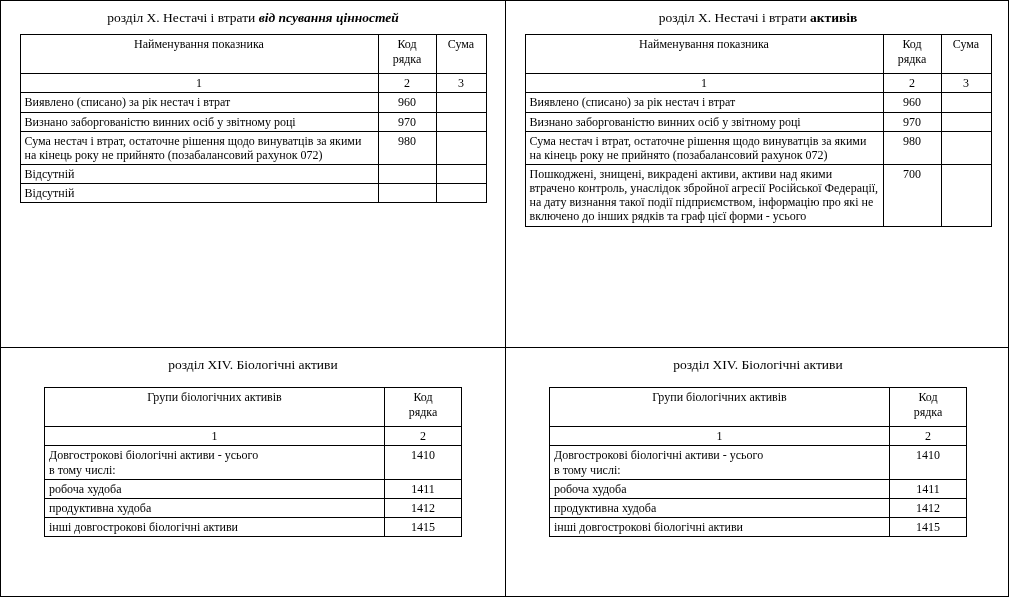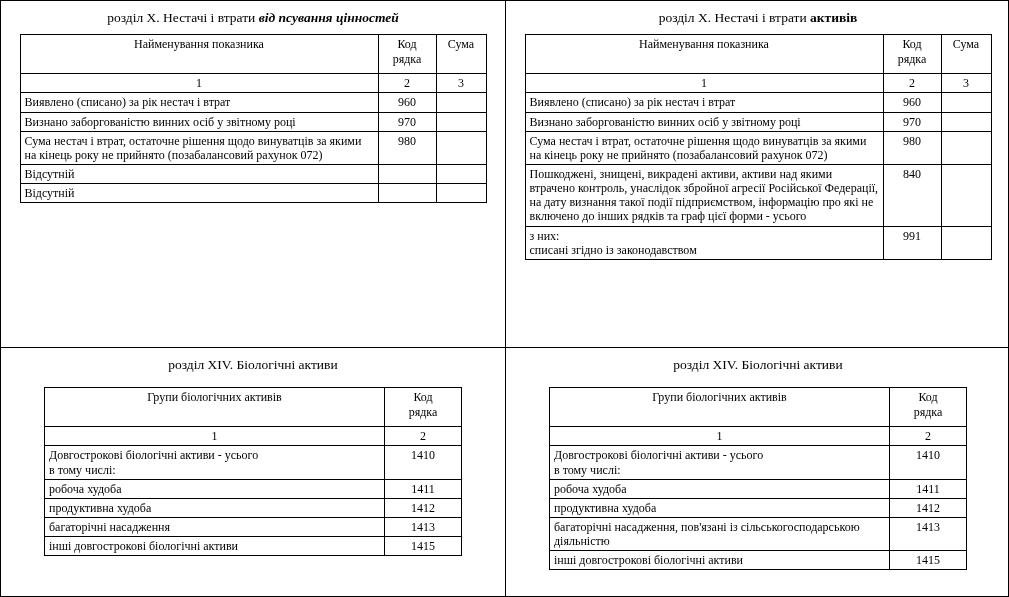--- a/index.html
+++ b/index.html
@@ -187,27 +187,21 @@
             <td class="num">970</td>
             <td class="num"></td>
           </tr>
           <tr>
             <td>Сума нестач і втрат, остаточне рішення щодо винуватців за якими на кінець року не прийнято (позабалансовий рахунок 072)</td>
             <td class="num">980</td>
             <td class="num"></td>
           </tr>
           <tr>
             <td class="b" style="white-space:pre-line;">Пошкоджені, знищені, викрадені активи, активи над якими втрачено контроль, унаслідок збройної агресії Російської Федерації, на дату визнання такої події підприємством, інформацію про які не включено до інших рядків та граф цієї форми - усього</td>
-            <td class="num b">840</td>
-            <td class="num"></td>
-          </tr>
-          <tr>
-            <td class="b" style="white-space:pre-line;">з них:
-списані згідно із законодавством</td>
-            <td class="num b">991</td>
+            <td class="num b">700</td>
             <td class="num"></td>
           </tr>
         </tbody>
       </table>
     </div>
 
     <div class="cell bottomrow">
       <div class="section-title">розділ XIV. Біологічні активи</div>
 
       <table class="doc t-bio">
@@ -234,24 +228,20 @@
           </tr>
           <tr>
             <td>робоча худоба</td>
             <td class="num">1411</td>
           </tr>
           <tr>
             <td>продуктивна худоба</td>
             <td class="num">1412</td>
           </tr>
           <tr>
-            <td class="bi">багаторічні насадження</td>
-            <td class="num">1413</td>
-          </tr>
-          <tr>
             <td>інші довгострокові біологічні активи</td>
             <td class="num">1415</td>
           </tr>
         </tbody>
       </table>
     </div>
 
     <div class="cell right bottomrow">
       <div class="section-title">розділ XIV. Біологічні активи</div>
 
@@ -279,24 +269,20 @@
           </tr>
           <tr>
             <td>робоча худоба</td>
             <td class="num">1411</td>
           </tr>
           <tr>
             <td>продуктивна худоба</td>
             <td class="num">1412</td>
           </tr>
           <tr>
-            <td class="b">багаторічні насадження, пов'язані із сільськогосподарською діяльністю</td>
-            <td class="num">1413</td>
-          </tr>
-          <tr>
             <td>інші довгострокові біологічні активи</td>
             <td class="num">1415</td>
           </tr>
         </tbody>
       </table>
     </div>
 
   </div>
 </div>
 

